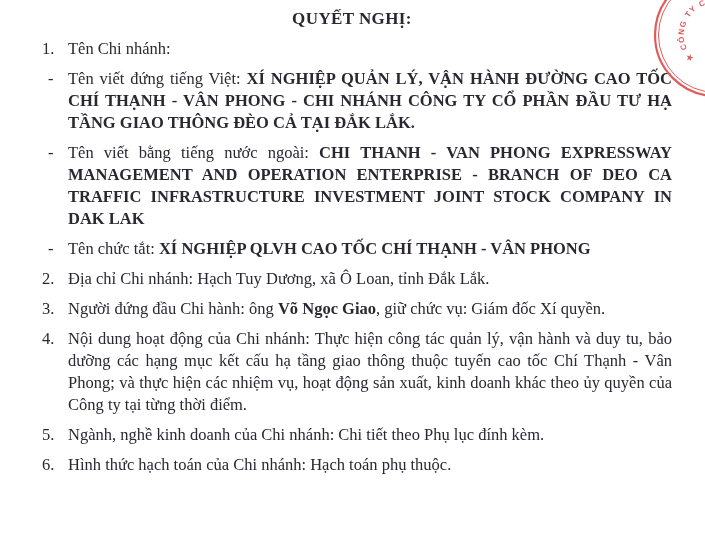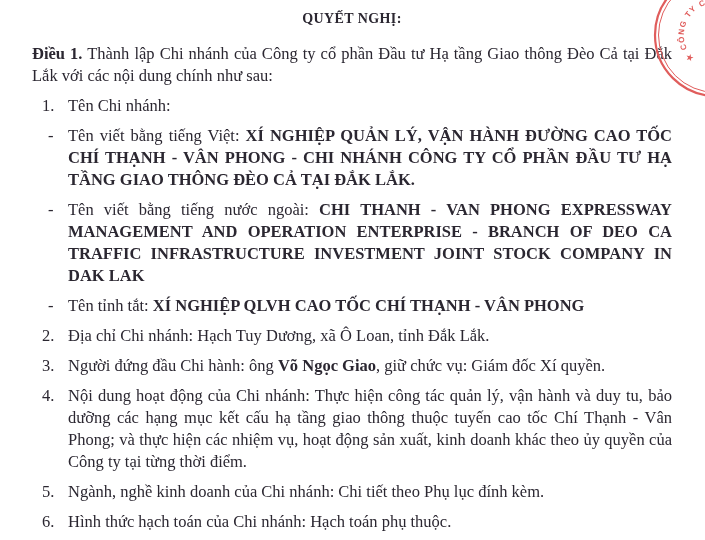--- a/index.html
+++ b/index.html
@@ -8,21 +8,21 @@
     background:#ffffff;
     font-family:"Liberation Serif", serif;
     font-size:16.5px;
     color:#2b2731;
   }
   .page { position:relative; width:705px; height:540px; padding:6px 33px 0 32px; }
 
   .title {
     text-align:center;
     font-weight:bold;
-    font-size:14px;
+    font-size:17px;
     letter-spacing:.4px;
     line-height:22px;
     margin-top:2px;
   }
 
   .article {
     margin-top:13px;
     line-height:22px;
     text-align:justify;
   }
@@ -62,49 +62,46 @@
     <circle cx="111" cy="35" r="61" fill="none" stroke="#e05d5c" stroke-width="2.2"></circle>
     <circle cx="111" cy="35" r="57.5" fill="none" stroke="#e05d5c" stroke-width="1"></circle>
     <path id="stamp-arc" d="M 89.2 58.4 A 32 32 0 1 1 135.5 14.4" fill="none"></path>
     <text fill="#e05d5c">
       <textPath href="#stamp-arc">★ CÔNG TY CỔ PHẦN</textPath>
     </text>
   </svg>
 
   <h1 class="title">QUYẾT NGHỊ:</h1>
 
-  <p class="article"><b>Điều 1.</b>
-    <span>Thành lập Chi nhánh của Công ty cổ phần Đầu tư Hạ tầng Giao thông Đèo Cả tại Đắk Lắk với các nội dung chính như sau:</span>
-  </p>
 
   <div class="row">
     <span class="num">1.</span>
     <span class="body-text">Tên Chi nhánh:</span>
   </div>
 
   <div class="row sub">
     <span class="dash">-</span>
     <span class="body-text">
-      <span>Tên viết bằng tiếng Việt:</span>
+      <span>Tên viết đứng tiếng Việt:</span>
       <b>XÍ NGHIỆP QUẢN LÝ, VẬN HÀNH ĐƯỜNG CAO TỐC CHÍ THẠNH - VÂN PHONG - CHI NHÁNH CÔNG TY CỔ PHẦN ĐẦU TƯ HẠ TẦNG GIAO THÔNG ĐÈO CẢ TẠI ĐẮK LẮK.</b>
     </span>
   </div>
 
   <div class="row sub">
     <span class="dash">-</span>
     <span class="body-text">
       <span>Tên viết bằng tiếng nước ngoài:</span>
       <b>CHI THANH - VAN PHONG EXPRESSWAY MANAGEMENT AND OPERATION ENTERPRISE - BRANCH OF DEO CA TRAFFIC INFRASTRUCTURE INVESTMENT JOINT STOCK COMPANY IN DAK LAK</b>
     </span>
   </div>
 
   <div class="row sub">
     <span class="dash">-</span>
     <span class="body-text">
-      <span>Tên tỉnh tắt:</span>
+      <span>Tên chức tắt:</span>
       <b>XÍ NGHIỆP QLVH CAO TỐC CHÍ THẠNH - VÂN PHONG</b>
     </span>
   </div>
 
   <div class="row">
     <span class="num">2.</span>
     <span class="body-text">Địa chỉ Chi nhánh: Hạch Tuy Dương, xã Ô Loan, tỉnh Đắk Lắk.</span>
   </div>
 
   <div class="row">

